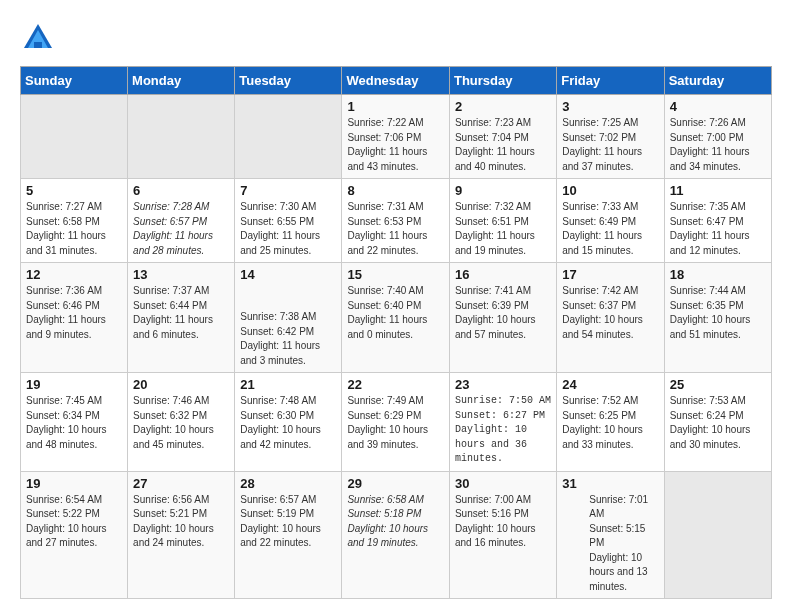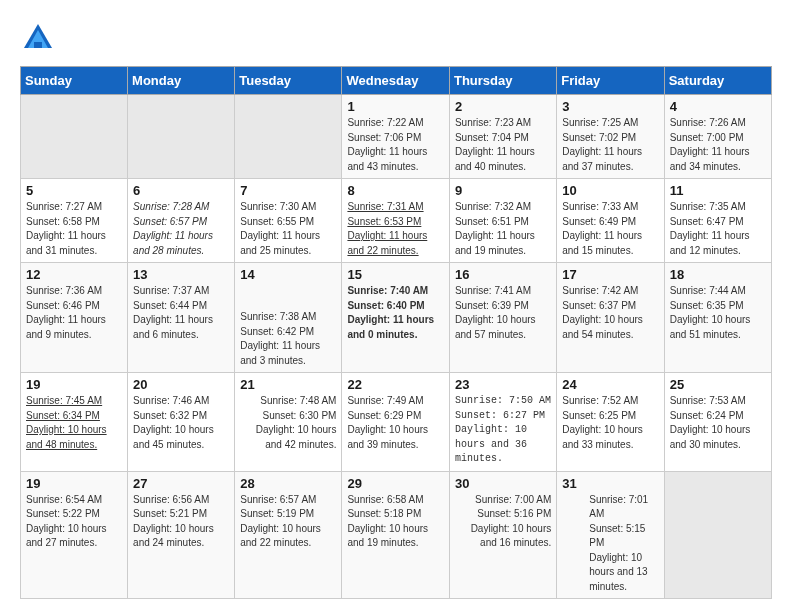--- a/index.html
+++ b/index.html
@@ -159,21 +159,21 @@
 Daylight: 11 hours and 28 minutes.</div>
         </td>
         <td>
           <span class="day-num">7</span>
           <div class="day-info" style="white-space: pre-line;">Sunrise: 7:30 AM
 Sunset: 6:55 PM
 Daylight: 11 hours and 25 minutes.</div>
         </td>
         <td>
           <span class="day-num">8</span>
-          <div class="day-info" style="white-space: pre-line; text-decoration: underline;">Sunrise: 7:31 AM
+          <div class="day-info" style="white-space: pre-line;">Sunrise: 7:31 AM
 Sunset: 6:53 PM
 Daylight: 11 hours and 22 minutes.</div>
         </td>
         <td>
           <span class="day-num">9</span>
           <div class="day-info" style="white-space: pre-line;">Sunrise: 7:32 AM
 Sunset: 6:51 PM
 Daylight: 11 hours and 19 minutes.</div>
         </td>
         <td>
@@ -203,21 +203,21 @@
 Daylight: 11 hours and 6 minutes.</div>
         </td>
         <td>
           <span class="day-num">14</span>
           <div class="day-info" style="white-space: pre-line; margin-top: 28px;">Sunrise: 7:38 AM
 Sunset: 6:42 PM
 Daylight: 11 hours and 3 minutes.</div>
         </td>
         <td>
           <span class="day-num">15</span>
-          <div class="day-info" style="white-space: pre-line; font-weight: bold;">Sunrise: 7:40 AM
+          <div class="day-info" style="white-space: pre-line;">Sunrise: 7:40 AM
 Sunset: 6:40 PM
 Daylight: 11 hours and 0 minutes.</div>
         </td>
         <td>
           <span class="day-num">16</span>
           <div class="day-info" style="white-space: pre-line;">Sunrise: 7:41 AM
 Sunset: 6:39 PM
 Daylight: 10 hours and 57 minutes.</div>
         </td>
         <td>
@@ -229,33 +229,33 @@
         <td>
           <span class="day-num">18</span>
           <div class="day-info" style="white-space: pre-line;">Sunrise: 7:44 AM
 Sunset: 6:35 PM
 Daylight: 10 hours and 51 minutes.</div>
         </td>
       </tr>
       <tr>
         <td>
           <span class="day-num">19</span>
-          <div class="day-info" style="white-space: pre-line; text-decoration: underline;">Sunrise: 7:45 AM
+          <div class="day-info" style="white-space: pre-line;">Sunrise: 7:45 AM
 Sunset: 6:34 PM
 Daylight: 10 hours and 48 minutes.</div>
         </td>
         <td>
           <span class="day-num">20</span>
           <div class="day-info" style="white-space: pre-line;">Sunrise: 7:46 AM
 Sunset: 6:32 PM
 Daylight: 10 hours and 45 minutes.</div>
         </td>
         <td>
           <span class="day-num">21</span>
-          <div class="day-info" style="white-space: pre-line; text-align: right;">Sunrise: 7:48 AM
+          <div class="day-info" style="white-space: pre-line;">Sunrise: 7:48 AM
 Sunset: 6:30 PM
 Daylight: 10 hours and 42 minutes.</div>
         </td>
         <td>
           <span class="day-num">22</span>
           <div class="day-info" style="white-space: pre-line;">Sunrise: 7:49 AM
 Sunset: 6:29 PM
 Daylight: 10 hours and 39 minutes.</div>
         </td>
         <td>
@@ -291,27 +291,27 @@
 Daylight: 10 hours and 24 minutes.</div>
         </td>
         <td>
           <span class="day-num">28</span>
           <div class="day-info" style="white-space: pre-line;">Sunrise: 6:57 AM
 Sunset: 5:19 PM
 Daylight: 10 hours and 22 minutes.</div>
         </td>
         <td>
           <span class="day-num">29</span>
-          <div class="day-info" style="white-space: pre-line;">Sunrise: 6:58 AM
+          <div class="day-info" style="white-space: pre-line; font-style: italic;">Sunrise: 6:58 AM
 Sunset: 5:18 PM
 Daylight: 10 hours and 19 minutes.</div>
         </td>
         <td>
           <span class="day-num">30</span>
-          <div class="day-info" style="white-space: pre-line; text-align: right;">Sunrise: 7:00 AM
+          <div class="day-info" style="white-space: pre-line;">Sunrise: 7:00 AM
 Sunset: 5:16 PM
 Daylight: 10 hours and 16 minutes.</div>
         </td>
         <td>
           <span class="day-num">31</span>
           <div class="day-info" style="white-space: pre-line; margin-left: 27px;">Sunrise: 7:01 AM
 Sunset: 5:15 PM
 Daylight: 10 hours and 13 minutes.</div>
         </td>
         <td class="empty-cell"></td>

